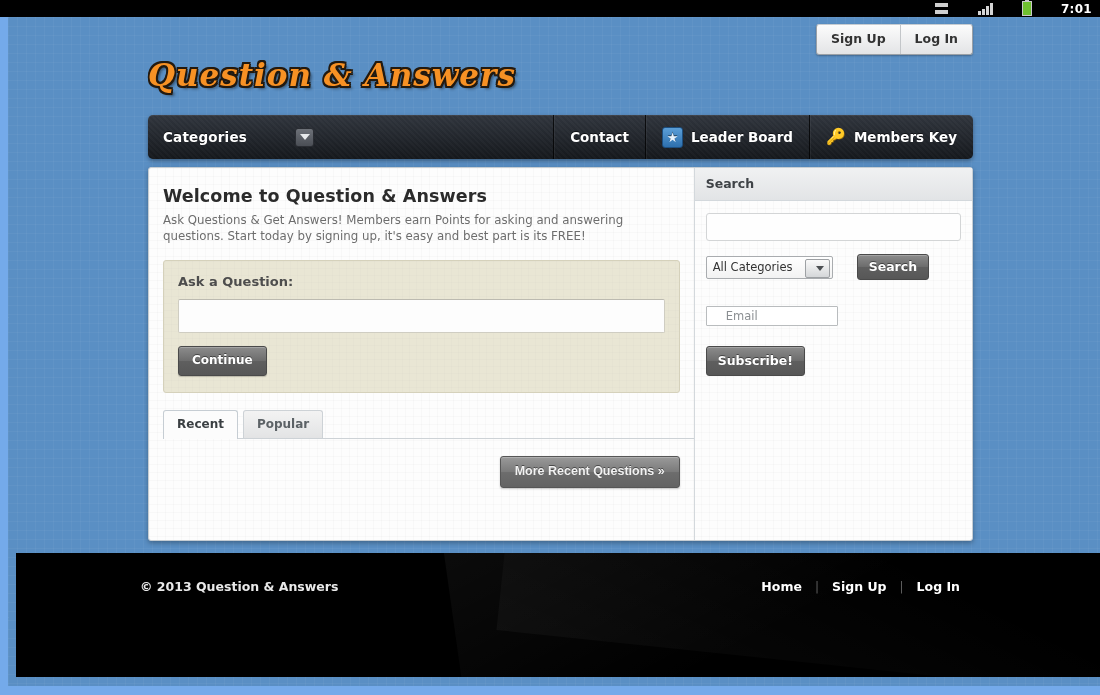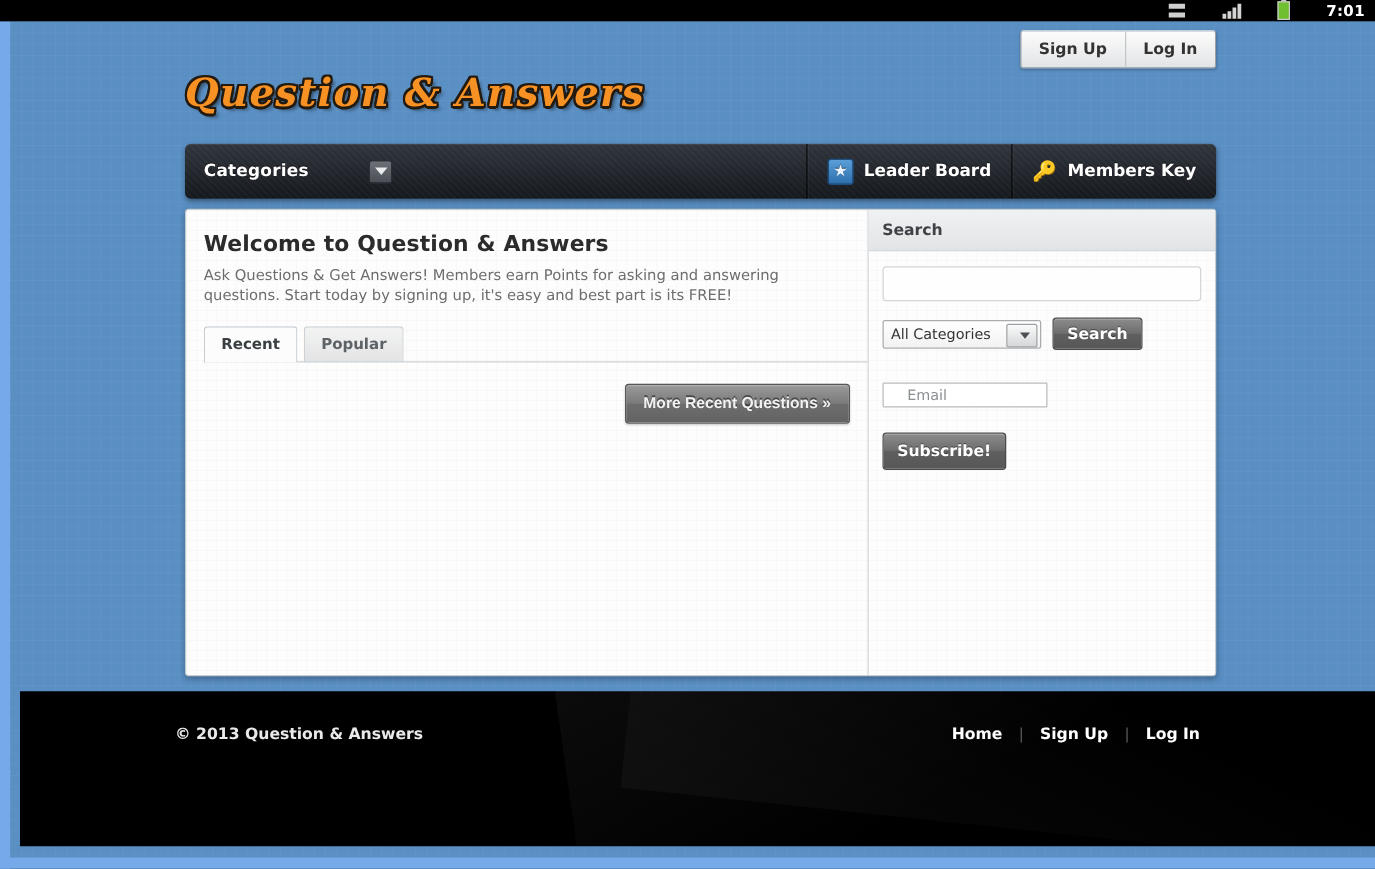--- a/index.html
+++ b/index.html
@@ -281,21 +281,21 @@
     padding:8px 11px 9px;
     font-size:12.5px; font-weight:bold; color:#3f4347;
   }
   .side-body { padding:12px 11px 14px; }
   #search-input {
     display:block; width:100%; height:28px; box-sizing:border-box;
     border:1px solid #d3d5d6; border-radius:3px;
     background:#fefefe; outline:none;
     font-size:12px; padding:0 7px; font-family:inherit;
   }
-  .search-row { display:flex; align-items:center; gap:9px; margin-top:13px; }
+  .search-row { display:flex; align-items:center; gap:24px; margin-top:13px; }
   .select-box {
     position:relative;
     width:127px; height:23px;
     border:1px solid #a9acaf; border-radius:2px;
     background:linear-gradient(#ffffff,#f2f2f2);
     display:flex; align-items:center;
     box-sizing:border-box;
   }
   .select-box span { font-size:11.5px; color:#333; padding-left:6px; }
   .select-arrow {
@@ -410,35 +410,43 @@
 
       <div id="nav">
         <div class="nav-left">
           <span class="nav-label">Categories</span>
           <span class="cat-arrow">
               <i></i>
             </span>
         </div>
         <div class="nav-spacer"></div>
         <a href="#" class="nav-item">
+          <span>Contact</span>
+        </a>
+        <a href="#" class="nav-item">
           <span class="ico-star">★</span>
           <span>Leader Board</span>
         </a>
         <a href="#" class="nav-item">
           <span class="ico-key">🔑</span>
           <span>Members Key</span>
         </a>
       </div>
 
       <div id="body">
 
         <div id="content">
           <h1 id="welcome">Welcome to Question &amp; Answers</h1>
           <p id="intro">Ask Questions &amp; Get Answers! Members earn Points for asking and answering questions. Start today by signing up, it's easy and best part is its FREE!</p>
 
+          <div id="askbox">
+            <div class="ask-label">Ask a Question:</div>
+            <input id="ask-input" type="text" placeholder="" style="">
+            <button class="btn-gray">Continue</button>
+          </div>
 
           <div id="tabs">
             <div class="tab active">Recent</div>
             <div class="tab">Popular</div>
           </div>
 
           <div id="tabpanel">
             <button id="more-btn">More Recent Questions »</button>
           </div>
         </div>

